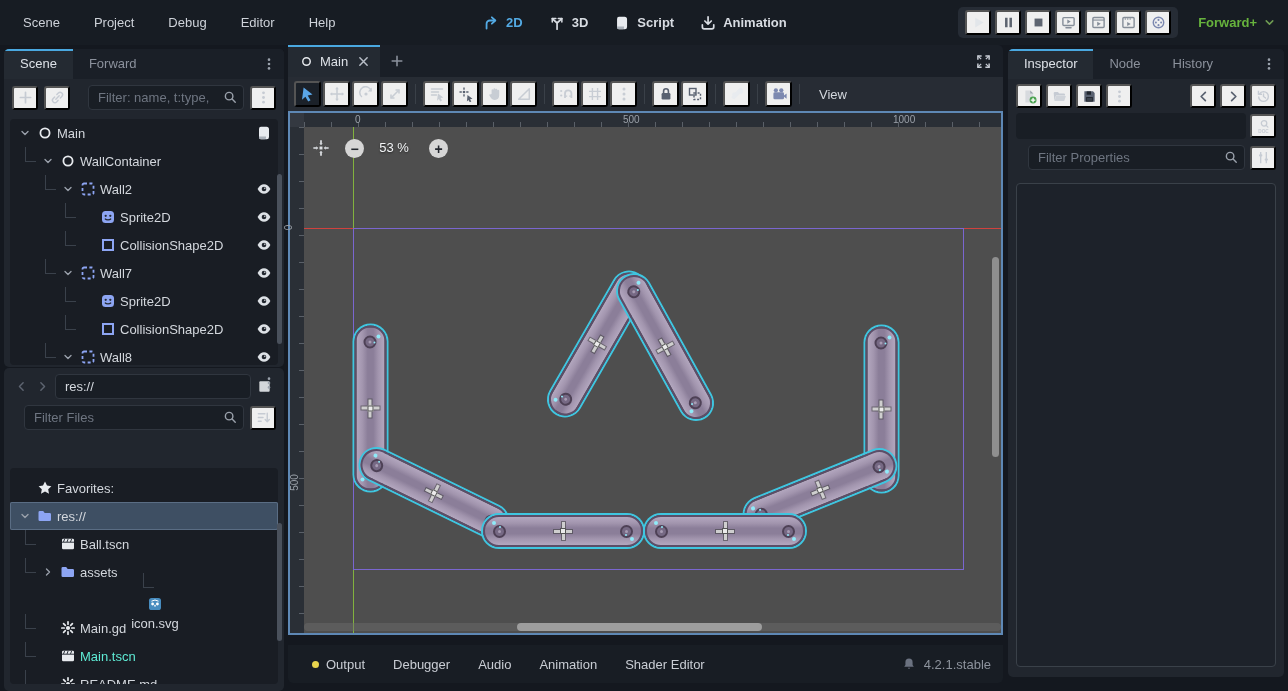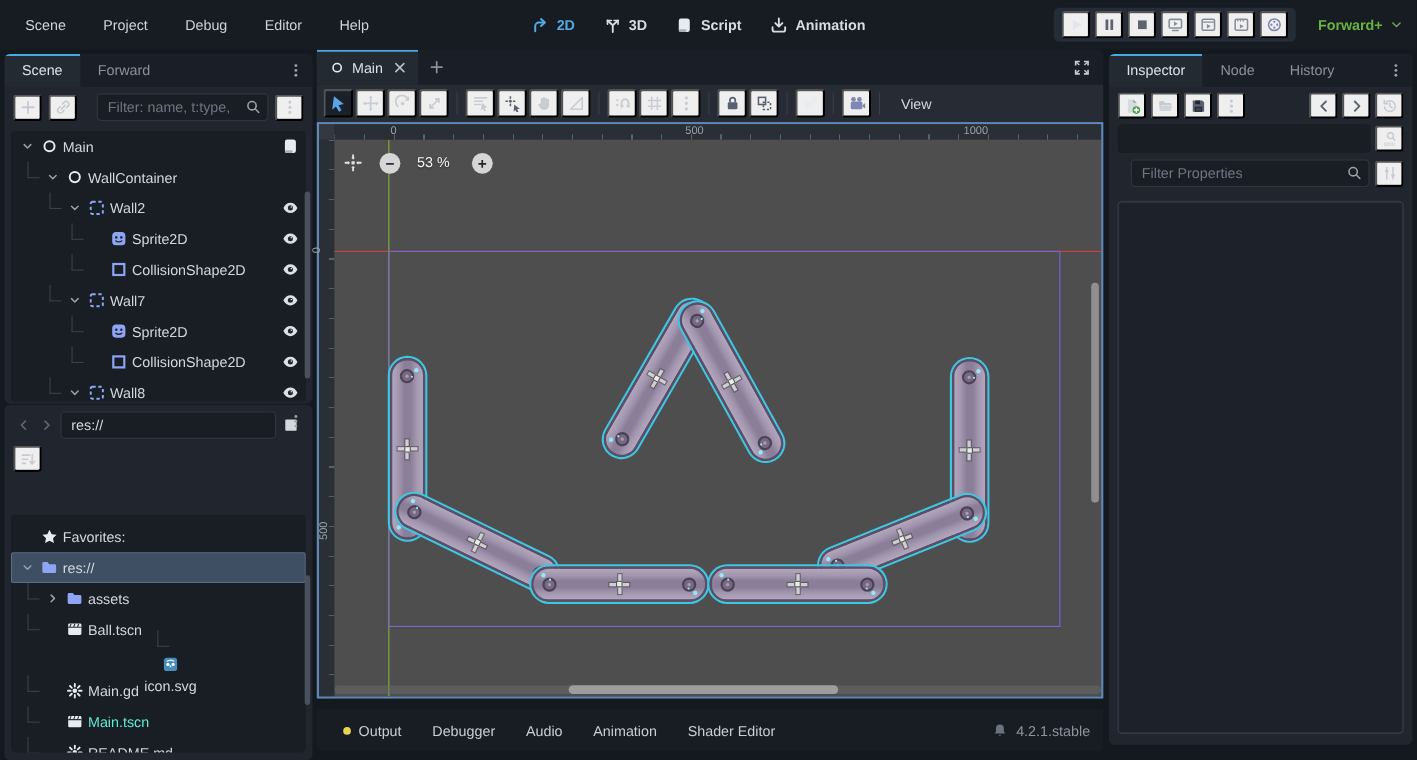--- a/index.html
+++ b/index.html
@@ -523,20 +523,29 @@
       <input class="path-input" value="res://" style="">
       <span class="fs-mode">
           <span>
             <svg viewBox="0 0 16 16">
               <rect x="2.5" y="2.5" width="11" height="11" rx="1" fill="#d4d7db"></rect>
             </svg>
           </span>
         </span>
     </div>
     <div class="fs-filter">
+      <div class="filter-wrap">
+        <input placeholder="Filter Files" style="">
+        <span class="fmag">
+            <svg viewBox="0 0 16 16">
+              <circle cx="7" cy="7" r="4.3" fill="none" stroke="currentColor" stroke-width="1.6"></circle>
+              <line x1="10.4" y1="10.4" x2="14" y2="14" stroke="currentColor" stroke-width="1.6" stroke-linecap="round"></line>
+            </svg>
+          </span>
+      </div>
       <button class="sq-btn">
           <span>
             <svg viewBox="0 0 16 16">
               <path d="M2.5 4h7M2.5 8h5M2.5 12h3" stroke="currentColor" stroke-width="1.5" stroke-linecap="round"></path>
               <path d="M12 3.5v9M12 12.5l-2.2-2.4M12 12.5l2.2-2.4" stroke="currentColor" stroke-width="1.5" stroke-linecap="round" stroke-linejoin="round"></path>
             </svg>
           </span>
         </button>
     </div>
     <div class="fs-list">
@@ -557,46 +566,46 @@
             <svg viewBox="0 0 16 16">
               <path d="M4 6l4 4 4-4" fill="none" stroke="currentColor" stroke-width="1.8" stroke-linecap="round" stroke-linejoin="round"></path>
             </svg>
           </span>
           <span class="nicon">
             <svg viewBox="0 0 16 16">
               <path d="M1.5 4.3A1.3 1.3 0 012.8 3h3.4l1.5 1.9h5A1.3 1.3 0 0114 6.2v5.5A1.3 1.3 0 0112.7 13H2.8a1.3 1.3 0 01-1.3-1.3z" fill="#8da5f3"></path>
             </svg>
           </span>
           <span class="lbl">res://</span>
-        </div>
-        <div class="trow" style="padding-left: 28px;">
-          <span class="gl"></span>
-          <span class="arrow">
-            <svg viewBox="0 0 16 16">
-              <path d="M6 4l4 4-4 4" fill="none" stroke="currentColor" stroke-width="1.8" stroke-linecap="round" stroke-linejoin="round"></path>
-            </svg>
-          </span>
-          <span class="nicon">
-            <svg viewBox="0 0 16 16">
-              <path d="M1.5 4.3A1.3 1.3 0 012.8 3h3.4l1.5 1.9h5A1.3 1.3 0 0114 6.2v5.5A1.3 1.3 0 0112.7 13H2.8a1.3 1.3 0 01-1.3-1.3z" fill="#8da5f3"></path>
-            </svg>
-          </span>
-          <span class="lbl">assets</span>
         </div>
         <div class="trow" style="padding-left: 28px;">
           <span class="gl"></span>
           <span class="arrow" style="visibility: hidden;"></span>
           <span class="nicon">
             <svg viewBox="0 0 16 16">
               <rect x="2" y="2.8" width="12" height="10.4" rx="1.2" fill="#e8ebef"></rect>
               <path d="M2 6.2h12" stroke="#2a313b" stroke-width="1"></path>
               <path d="M4.6 3l-1.1 3M8.1 3L7 6M11.6 3l-1.1 3" stroke="#2a313b" stroke-width="1"></path>
             </svg>
           </span>
           <span class="lbl">Ball.tscn</span>
+        </div>
+        <div class="trow" style="padding-left: 28px;">
+          <span class="gl"></span>
+          <span class="arrow">
+            <svg viewBox="0 0 16 16">
+              <path d="M6 4l4 4-4 4" fill="none" stroke="currentColor" stroke-width="1.8" stroke-linecap="round" stroke-linejoin="round"></path>
+            </svg>
+          </span>
+          <span class="nicon">
+            <svg viewBox="0 0 16 16">
+              <path d="M1.5 4.3A1.3 1.3 0 012.8 3h3.4l1.5 1.9h5A1.3 1.3 0 0114 6.2v5.5A1.3 1.3 0 0112.7 13H2.8a1.3 1.3 0 01-1.3-1.3z" fill="#8da5f3"></path>
+            </svg>
+          </span>
+          <span class="lbl">assets</span>
         </div>
         <div class="trow" style="padding-left: 28px; flex-direction: column;">
           <span class="gl"></span>
           <span class="arrow" style="visibility: hidden;"></span>
           <span class="nicon">
             <svg viewBox="0 0 16 16">
               <rect x="2" y="2" width="12" height="12" rx="2.6" fill="#478cbf"></rect>
               <circle cx="5.6" cy="8" r="1.4" fill="#fff"></circle>
               <circle cx="10.4" cy="8" r="1.4" fill="#fff"></circle>
               <rect x="7.3" y="8.8" width="1.4" height="1.8" fill="#fff"></rect>
@@ -780,21 +789,21 @@
           <div class="tsep"></div>
         </div>
       <div class="view-menu">View</div>
     </div>
 
     <div class="canvas-wrap">
       <div class="ruler-corner"></div>
       <div class="ruler-top">
         <span style="left:51px">0</span>
         <span style="left:319px">500</span>
-        <span style="left:572px">1000</span>
+        <span style="left:589px">1000</span>
       </div>
       <div class="ruler-left">
         <span style="top:95px">0</span>
         <span style="top:350px">500</span>
       </div>
       <div class="canvas">
         <div class="origin-y"></div>
         <div class="origin-x"></div>
         <div class="vp-rect"></div>
         <div class="walls">

